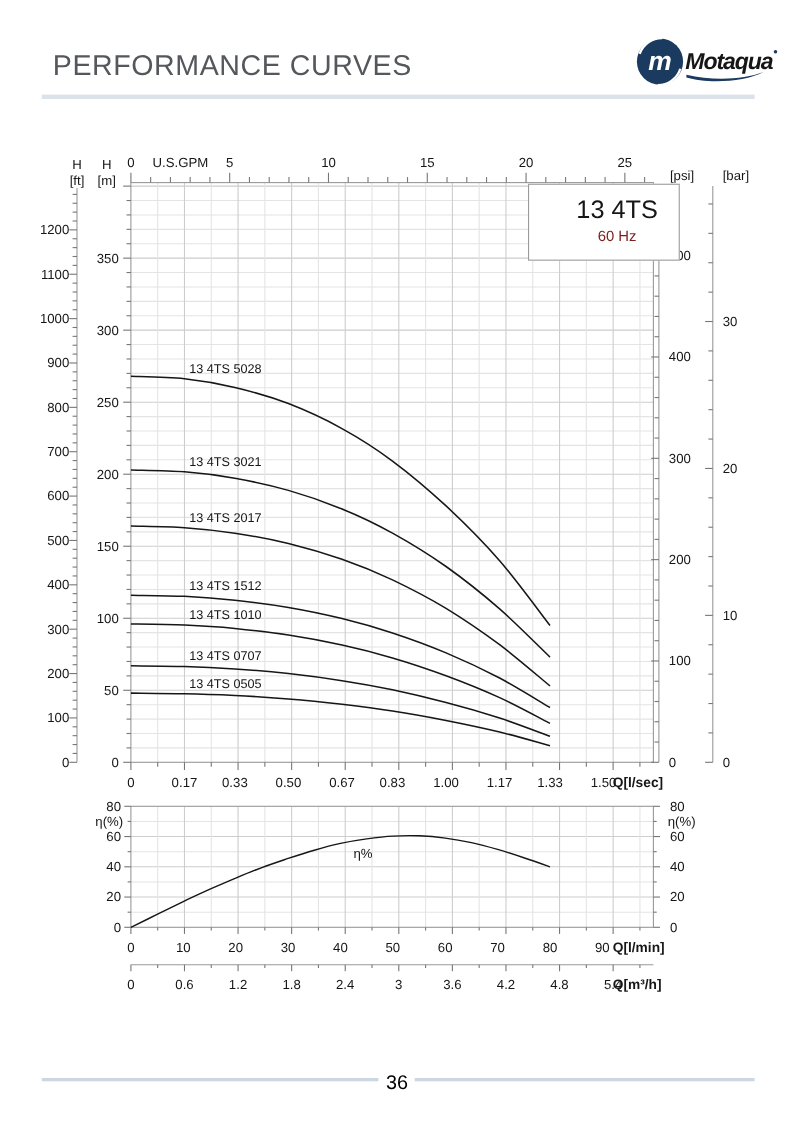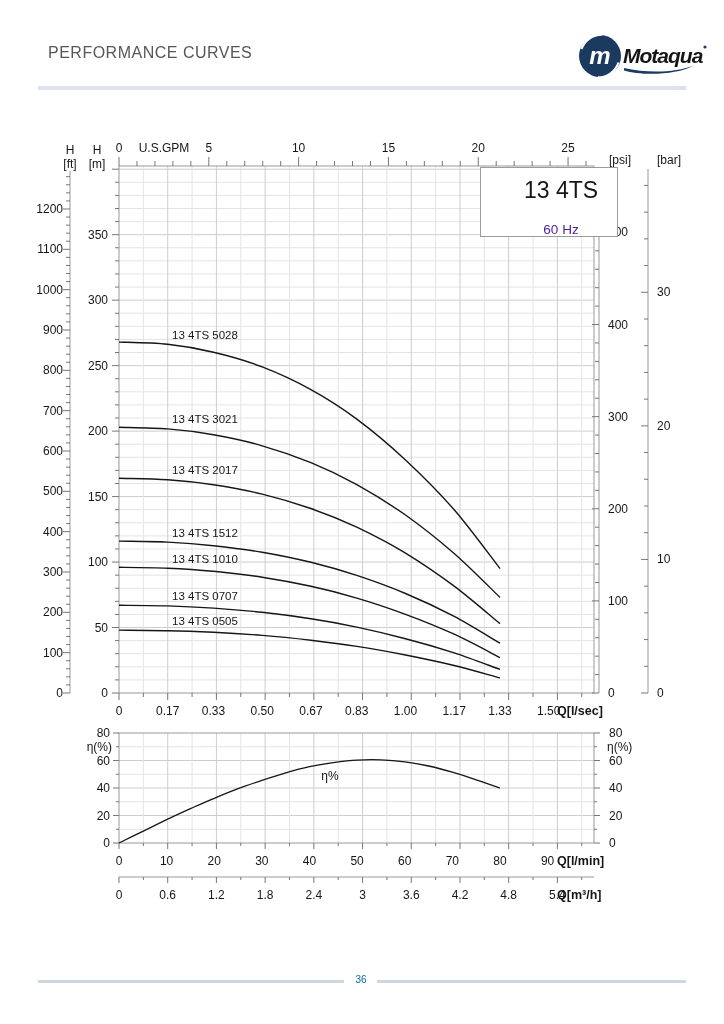--- a/index.html
+++ b/index.html
@@ -1,31 +1,31 @@
 <!DOCTYPE html>
 <html><head>
 <meta charset="utf-8">
 <style>
   html,body{margin:0;padding:0;background:#e8e8e8;}
   .page{position:relative;width:724px;height:1024px;background:#ffffff;margin:0 auto;
         font-family:"Liberation Sans",sans-serif;overflow:hidden;}
-  .page-title{position:absolute;left:48px;top:44px;font-size:16px;letter-spacing:.5px;
+  .page-title{position:absolute;left:48px;top:44px;font-size:26px;letter-spacing:.5px;
         color:#54585c;font-weight:400;}
   .header-divider{position:absolute;left:38px;top:86px;width:648px;height:4px;background:#dbe2ea;}
   .logo{position:absolute;left:578px;top:29px;width:134px;height:52px;}
   #chart-svg{position:absolute;left:0;top:0;}
   .model-box{position:absolute;left:480px;top:167px;width:112px;height:68px;background:#fff;
         border:1px solid #9b9b9b;text-align:center;z-index:2;padding-left:24px;}
   .model-box .model{display:block;margin-top:9px;font-size:23px;color:#161616;}
-  .model-box .freq{display:block;margin-top:18px;font-size:13.5px;color:#4c1d95;}
+  .model-box .freq{display:block;margin-top:3px;font-size:13.5px;color:#7f1d1d;}
   .footer-line{position:absolute;top:980px;height:3px;background:#ccd7e2;}
   .footer-line.left{left:38px;width:306px;}
   .footer-line.right{left:377px;width:309px;}
   .page-number{position:absolute;left:331px;top:974px;width:60px;text-align:center;
-        font-size:10px;color:#0369a1;}
+        font-size:18px;color:#000000;}
   
   text{fill:#161616;}
   .t12{font:12px "Liberation Sans",sans-serif;}
   .t11{font:11.5px "Liberation Sans",sans-serif;}
   .unit{font:bold 12.5px "Liberation Sans",sans-serif;}
   .logo-m{font:italic bold 24px "Liberation Sans",sans-serif;fill:#ffffff;}
   .logo-word{font:italic bold 21px "Liberation Sans",sans-serif;letter-spacing:-1px;}
 </style>
 </head>
 <body>

